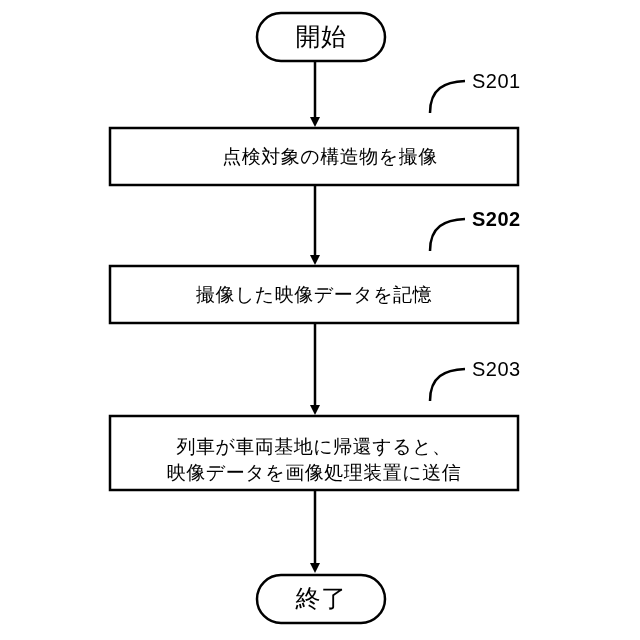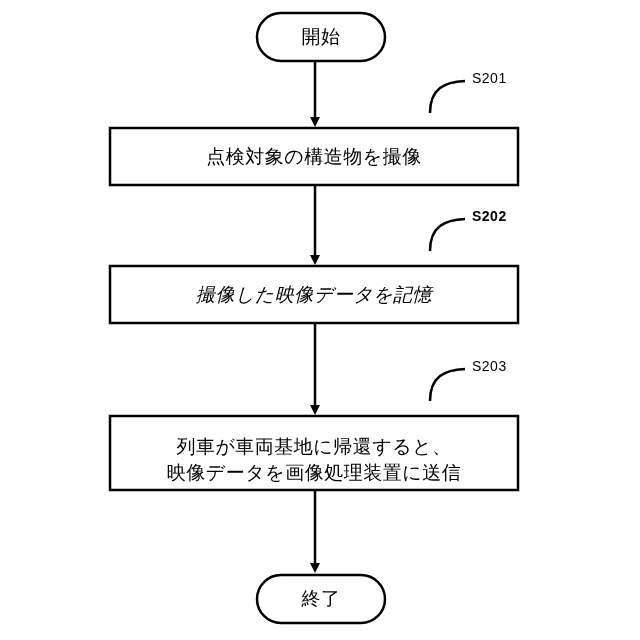--- a/index.html
+++ b/index.html
@@ -32,25 +32,25 @@
     align-items: center;
     justify-content: center;
     text-align: center;
     line-height: 1.35;
     font-size: 19px;
     letter-spacing: 0.5px;
     white-space: pre-line;
     pointer-events: none;
   }
   .terminal-text {
-    font-size: 19px;
+    font-size: 25px;
   }
   .step-label {
     position: absolute;
-    font-size: 14px;
+    font-size: 20px;
     letter-spacing: 0.5px;
   }
 </style>
 </head>
 <body>
 
 <div id="flow-root">
 
   <svg class="flow-svg" viewBox="0 0 640 640">
     <defs>
@@ -79,23 +79,23 @@
 
     <path d="M 430 401 C 430 376 445 370 465 369" fill="none" stroke="#000000" stroke-width="2.5"></path>
 
     <line x1="315" y1="490" x2="315" y2="568" stroke="#000000" stroke-width="2.5" marker-end="url(#arrowhead)"></line>
 
     <rect x="257" y="575" width="128" height="48" rx="24" ry="24" fill="#ffffff" stroke="#000000" stroke-width="2.5"></rect>
   </svg>
 
   <div class="node-text terminal-text" style="left:257px; top:13px; width:128px; height:48px;">開始</div>
 
-  <div class="node-text" style="left:110px; top:128px; width:408px; height:57px;">点検対象の構造物を撮像</div>
+  <div class="node-text" style="left:110px; top:128px; width:408px; height:57px;padding-left:16px;">点検対象の構造物を撮像</div>
 
-  <div class="node-text" style="left:110px; top:266px; width:408px; height:57px;font-style:italic;">撮像した映像データを記憶</div>
+  <div class="node-text" style="left:110px; top:266px; width:408px; height:57px;">撮像した映像データを記憶</div>
 
   <div class="node-text" style="left:110px; top:416px; width:408px; height:88px;">列車が車両基地に帰還すると、
 映像データを画像処理装置に送信</div>
 
   <div class="node-text terminal-text" style="left:257px; top:575px; width:128px; height:48px;">終了</div>
 
   <div class="step-label" style="left:472px; top:70px;">S201</div>
 
   <div class="step-label" style="left:472px; top:208px;font-weight:bold;">S202</div>
 

